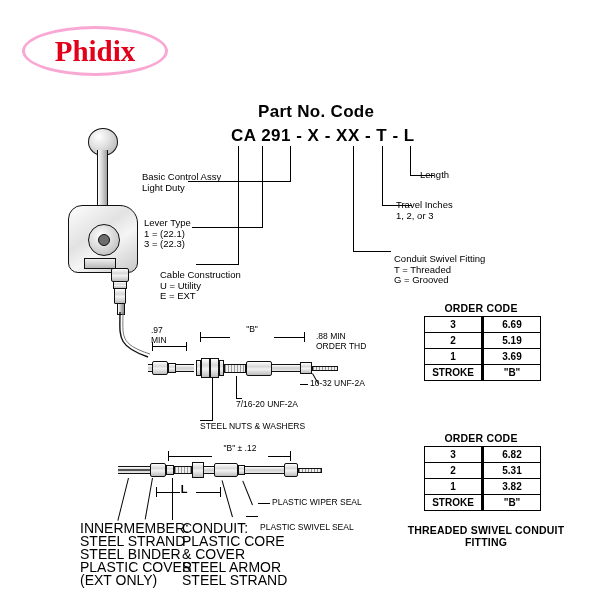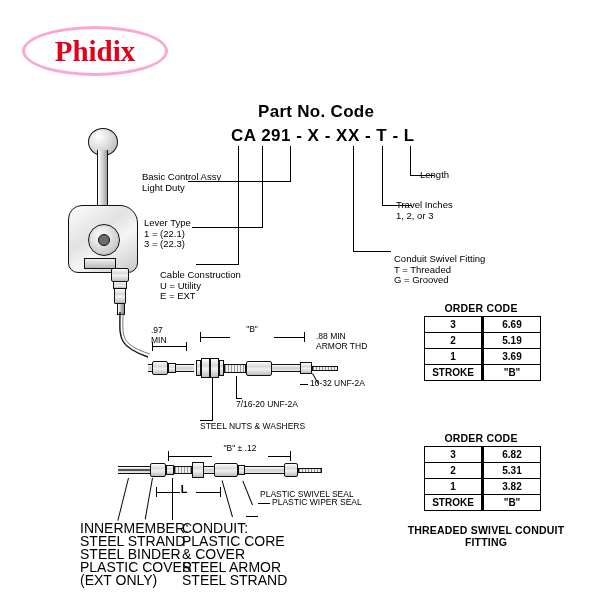--- a/index.html
+++ b/index.html
@@ -210,21 +210,21 @@
   <div class="ln lnv abs" style="left:152px; top:342px; height:9px;"></div>
   <div class="ln lnv abs" style="left:186px; top:342px; height:9px;"></div>
 
   <div class="dim abs" style="left:232px; top:325px; width:40px;">"B"</div>
   <div class="ln lnh abs" style="left:200px; top:337px; width:30px;"></div>
   <div class="ln lnh abs" style="left:274px; top:337px; width:30px;"></div>
   <div class="ln lnv abs" style="left:200px; top:332px; height:10px;"></div>
   <div class="ln lnv abs" style="left:304px; top:332px; height:10px;"></div>
 
   <div class="dim abs dimL" style="left:316px; top:332px;">.88 MIN
-ARMOR THD</div>
+ORDER THD</div>
 
   <div class="abs cablejacket" style="left:148px; top:364px; width:46px; height:8px;"></div>
   <div class="abs metal" style="left:152px; top:361px; width:16px; height:14px; border-radius:2px;"></div>
   <div class="abs metal" style="left:168px; top:363px; width:8px; height:10px;"></div>
 
   <div class="abs metal" style="left:196px; top:360px; width:5px; height:16px;"></div>
   <div class="abs metal" style="left:201px; top:358px; width:9px; height:20px;"></div>
   <div class="abs metal" style="left:210px; top:358px; width:9px; height:20px;"></div>
   <div class="abs metal" style="left:219px; top:360px; width:5px; height:16px;"></div>
 
@@ -283,21 +283,21 @@
   <div class="ln lnv abs" style="left:156px; top:487px; height:10px;"></div>
   <div class="ln lnv abs" style="left:220px; top:487px; height:10px;"></div>
   <div class="dim abs" style="left:174px; top:485px; width:20px; font-size:11px; font-weight:bold;">L</div>
 
   <div class="ln lnh abs" style="left:258px; top:503px; width:12px;"></div>
   <div class="abs" style="left:252px; top:479px; width:1px; height:26px; background:#000; transform:rotate(-22deg); transform-origin:bottom;"></div>
   <div class="dim abs dimL" style="left:272px; top:498px;">PLASTIC WIPER SEAL</div>
 
   <div class="ln lnh abs" style="left:246px; top:516px; width:12px;"></div>
   <div class="abs" style="left:232px; top:479px; width:1px; height:38px; background:#000; transform:rotate(-16deg); transform-origin:bottom;"></div>
-  <div class="dim abs dimL" style="left:260px; top:490px;">PLASTIC SWIVEL SEAL</div>
+  <div class="dim abs dimL" style="left:260px; top:523px;">PLASTIC SWIVEL SEAL</div>
 
   <div class="abs" style="left:128px; top:478px; width:1px; height:44px; background:#000; transform:rotate(14deg); transform-origin:top;"></div>
   <div class="abs" style="left:152px; top:478px; width:1px; height:42px; background:#000; transform:rotate(10deg); transform-origin:top;"></div>
   <div class="ln lnv abs" style="left:172px; top:478px; height:42px;"></div>
 
   <div class="note abs" style="left:80px; top:522px;">INNERMEMBER:
 STEEL STRAND
 STEEL BINDER
 PLASTIC COVER
 (EXT ONLY)</div>

